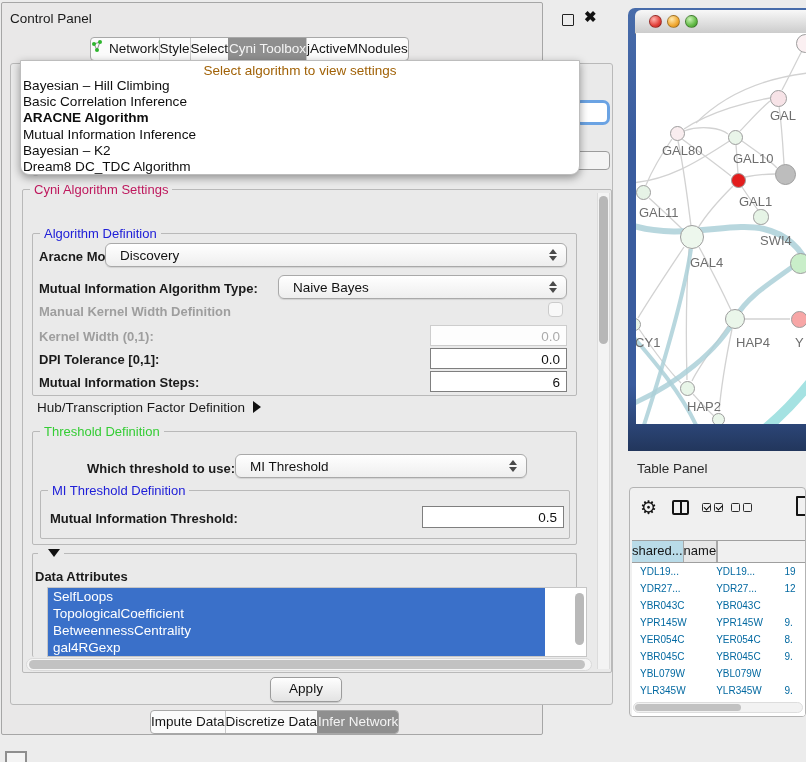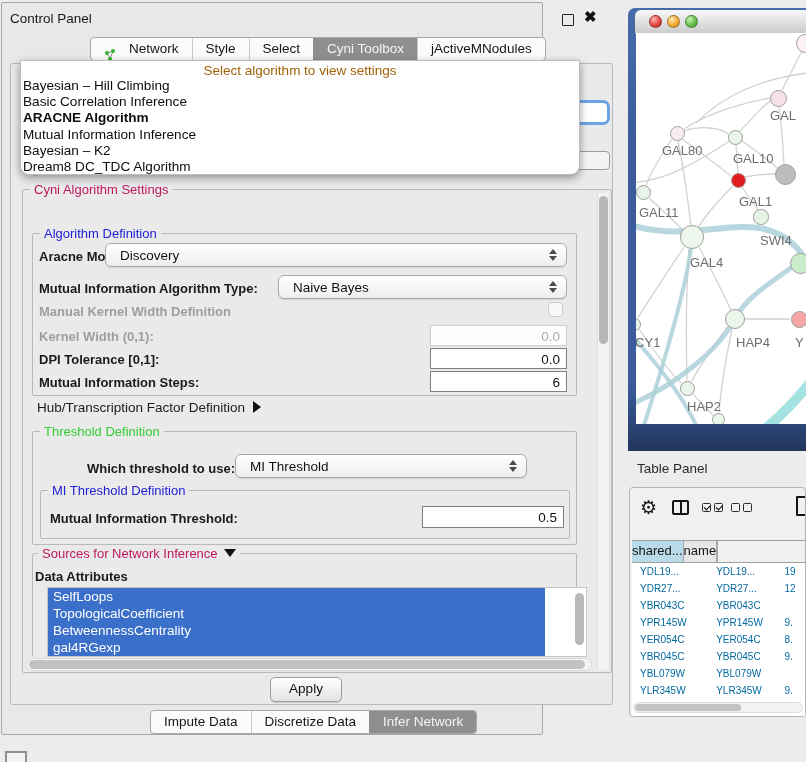--- a/index.html
+++ b/index.html
@@ -4,21 +4,21 @@
 <style>
   html,body{margin:0;padding:0;}
   body{width:806px;height:762px;background:#ececec;font-family:"Liberation Sans",sans-serif;overflow:hidden;}
   #app{position:relative;width:806px;height:762px;}
   
   .cp-window{position:absolute;left:1px;top:2px;width:542px;height:733px;background:#e9e8e8;border:1px solid #a6a6a6;border-radius:2px;box-sizing:border-box;}
   .cp-title{position:absolute;left:8px;top:8px;font-size:13.5px;color:#1a1a1a;}
   .win-float{position:absolute;left:560px;top:11px;width:10px;height:10px;border:1.6px solid #222;border-radius:1px;}
   .win-close{position:absolute;left:582px;top:4px;font-size:15px;font-weight:bold;color:#111;line-height:20px;}
   .tabstrip{position:absolute;display:flex;background:#fbfbfb;border:1px solid #a8a8a8;border-radius:4px;overflow:hidden;height:22px;font-size:13.5px;box-sizing:content-box;}
-  .tabstrip .tab{padding:0 13px;line-height:22px;color:#151515;display:flex;align-items:flex-end;gap:12px;white-space:nowrap;}
+  .tabstrip .tab{padding:0 0;line-height:22px;color:#151515;display:flex;align-items:flex-start;gap:5px;white-space:nowrap;}
   .tabstrip .tab + .tab{border-left:1px solid #c9c9c9;}
   .tabstrip .tab.selected{background:#8f8f8f;color:#f4f4f4;border-left-color:#8f8f8f;}
   .top-tabs{left:88px;top:34px;}
   .bottom-tabs{left:148px;top:707px;}
   .net-ico{width:13px;height:13px;display:inline-block;}
   
   .page-panel{position:absolute;left:8px;top:60px;width:603px;height:642px;background:#eaeaea;border:1px solid #b9b9b9;border-radius:3px;box-sizing:border-box;}
   
   .ghost-text{position:absolute;left:30px;top:158px;font-size:13.5px;color:#c8c8c8;z-index:1;}
   .frag-combo-focus{position:absolute;left:572px;top:97px;width:36px;height:25px;border:3px solid #6ba3e3;border-radius:7px;background:#fff;z-index:1;box-sizing:border-box;}
@@ -199,21 +199,21 @@
           <i class="dn"></i>
         </span>
     </div>
 
     <div class="group" style="left:38px;top:487px;width:530px;height:49px;"></div>
     <span class="group-title t-blue" style="left:46px;top:480px;">MI Threshold Definition</span>
     <span class="lbl" style="left:48px;top:508px;">Mutual Information Threshold:</span>
     <div class="field" style="left:420px;top:503px;width:142px;height:22px;line-height:22px;">0.5</div>
 
     <div class="group" style="left:30px;top:550px;width:545px;height:104px;border-bottom:none;"></div>
-    <span class="group-title t-black" style="left:36px;top:543px;"><span>Sources for Network Inference</span><span class="tri-down"></span></span>
+    <span class="group-title t-black" style="left:36px;top:543px;"><span class="tri-down"></span></span>
     <span class="lbl" style="left:33px;top:566px;">Data Attributes</span>
 
     <div class="attr-list">
       <div>
 
       <div class="attr-item selected">SelfLoops</div>
           <div class="attr-item selected">TopologicalCoefficient</div>
           <div class="attr-item selected">BetweennessCentrality</div>
           <div class="attr-item selected">gal4RGexp</div>
         </div>

